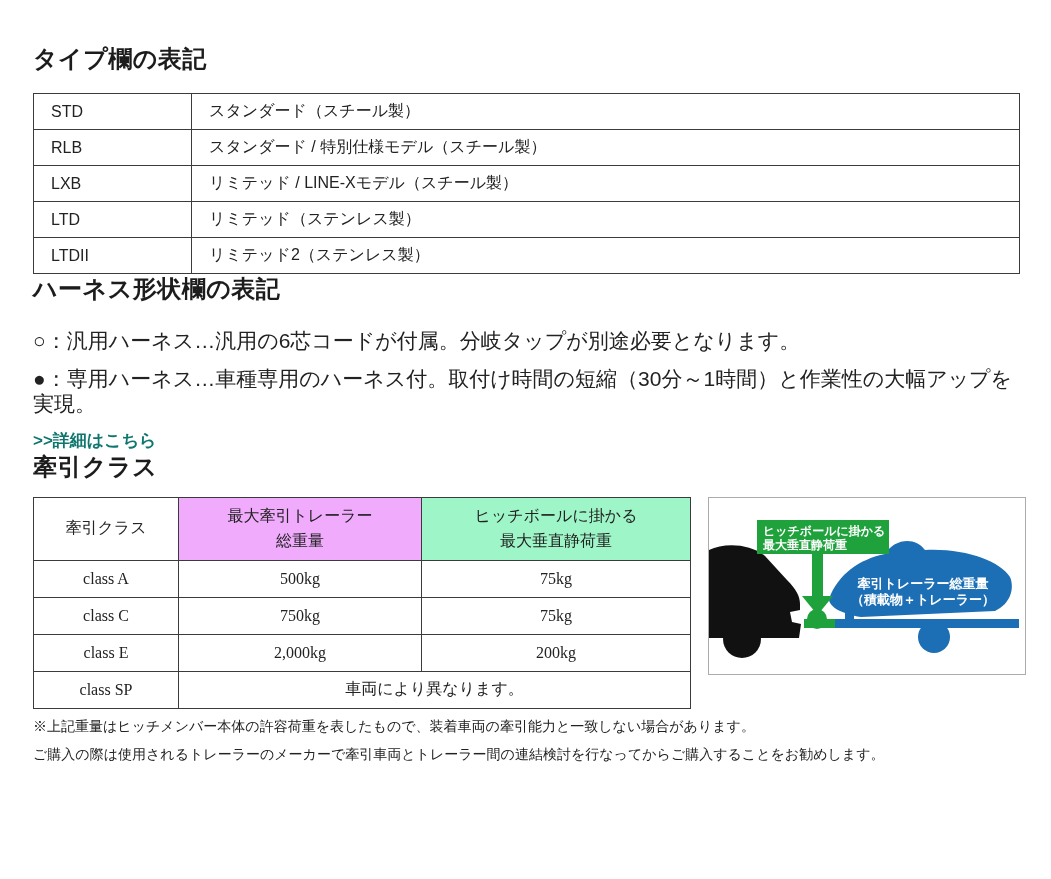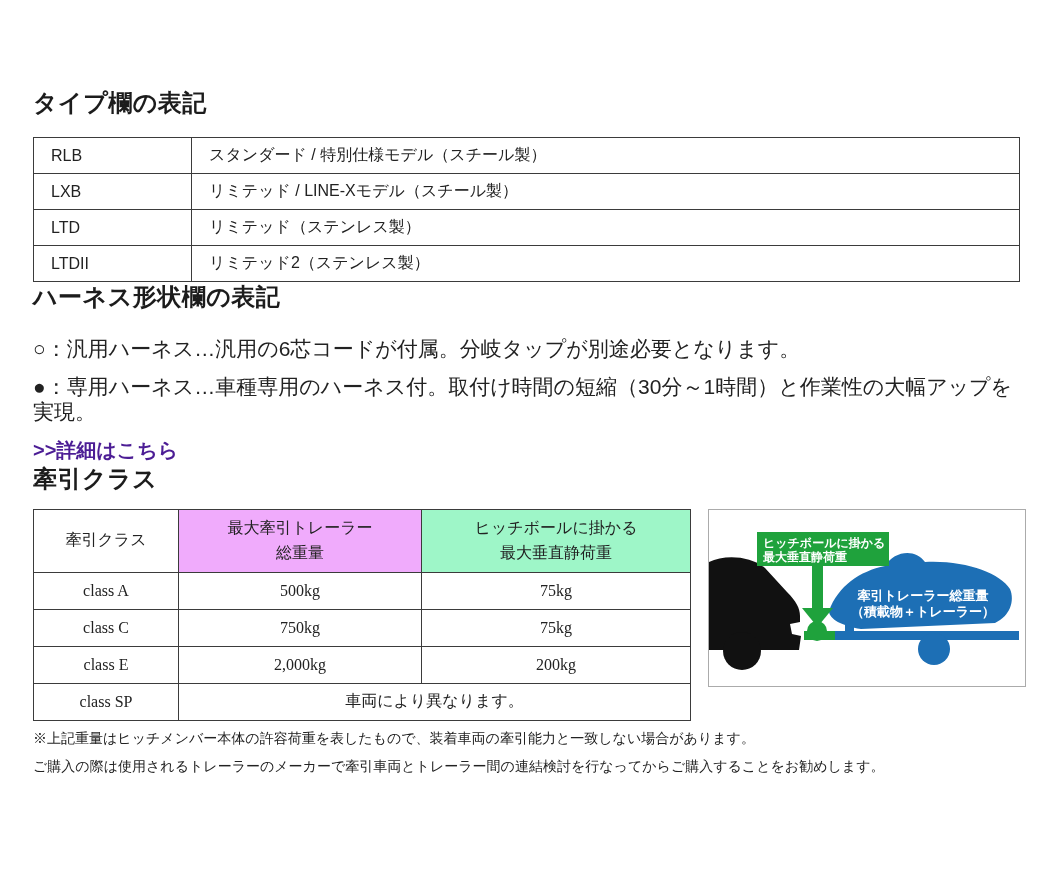--- a/index.html
+++ b/index.html
@@ -8,42 +8,42 @@
     font-family:"Liberation Sans",sans-serif;
     color:#222;
     -webkit-font-smoothing:antialiased;
   }
   .page{padding:0 31px 0 33px;}
 
   h2.section-title{
     font-size:24px;font-weight:700;color:#1c1c1c;
     margin:0;line-height:1.25;letter-spacing:.5px;
   }
-  .title-type{padding-top:88px;}
+  .title-type{padding-top:44px;}
   .title-harness{margin-top:28px;}
   .title-towing{margin-top:20px;}
 
   
   table.type-table{
     border-collapse:collapse;table-layout:fixed;
     width:987px;margin-top:19px;
   }
   table.type-table td{
     border:1px solid #3b3b3b;height:35px;
     font-size:16px;padding:0 0 0 17px;vertical-align:middle;color:#222;
   }
   table.type-table td.code{width:140px;}
 
   
   .harness-line{font-size:21px;margin:0;line-height:1.2;color:#222;}
   .harness-line.first{margin-top:24px;}
   .harness-line + .harness-line{margin-top:13px;}
   a.detail-link{
     display:inline-block;margin-top:12px;
-    font-size:20px;font-weight:700;color:#4c1d95;text-decoration:none;cursor:pointer;
+    font-size:17px;font-weight:700;color:#0f766e;text-decoration:none;cursor:pointer;
   }
 
   
   .tow-wrap{display:flex;align-items:flex-start;margin-top:15px;}
   table.tow-table{
     border-collapse:collapse;table-layout:fixed;width:657px;
   }
   table.tow-table th,table.tow-table td{
     border:1px solid #3b3b3b;text-align:center;vertical-align:middle;
     font-size:16px;font-weight:400;color:#222;padding:0;
@@ -68,20 +68,24 @@
 </style>
 </head>
 <body>
 
 <div class="page">
 
   <h2 class="section-title title-type">タイプ欄の表記</h2>
 
   <table class="type-table">
     <tbody>
+      <tr>
+        <td class="code">STD</td>
+        <td>スタンダード（スチール製）</td>
+      </tr>
       <tr>
         <td class="code">RLB</td>
         <td>スタンダード / 特別仕様モデル（スチール製）</td>
       </tr>
       <tr>
         <td class="code">LXB</td>
         <td>リミテッド / LINE-Xモデル（スチール製）</td>
       </tr>
       <tr>
         <td class="code">LTD</td>

